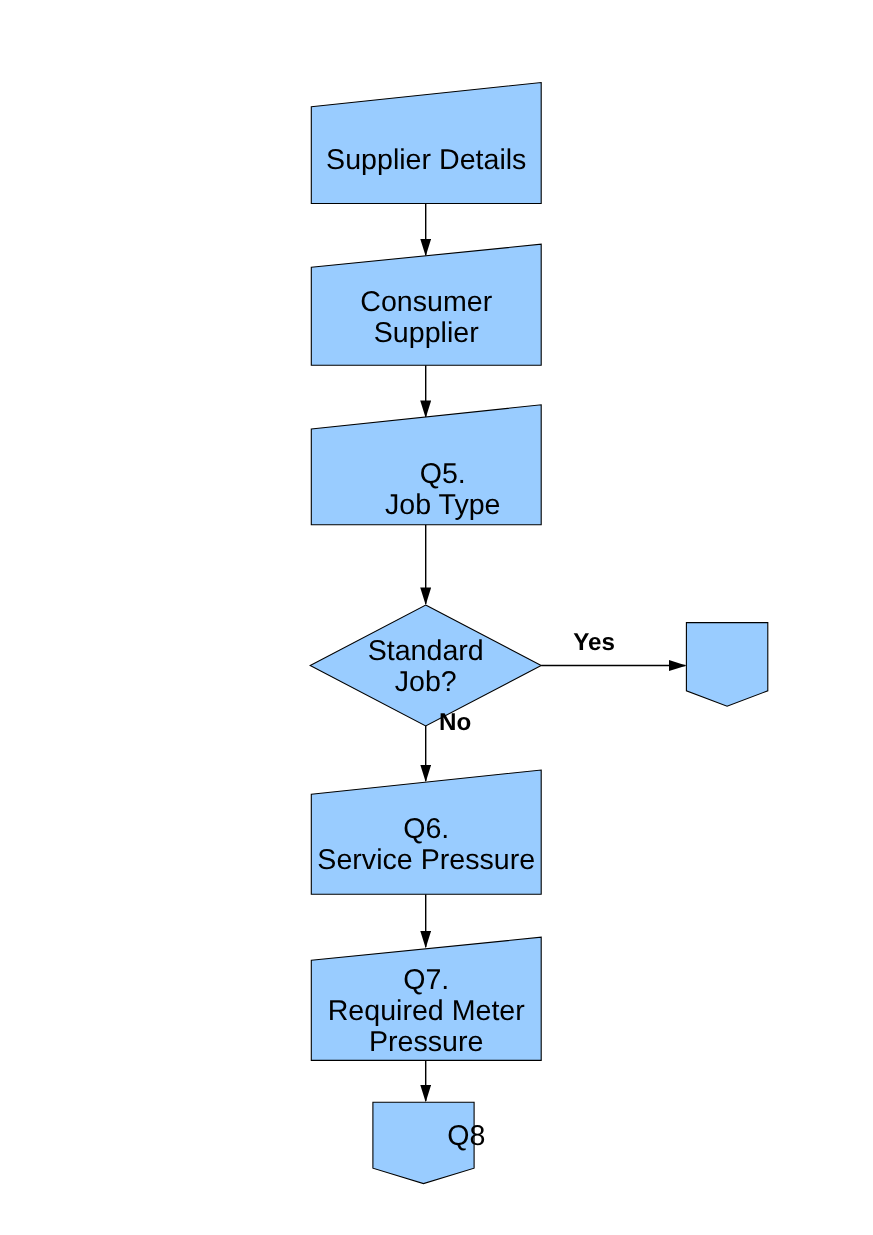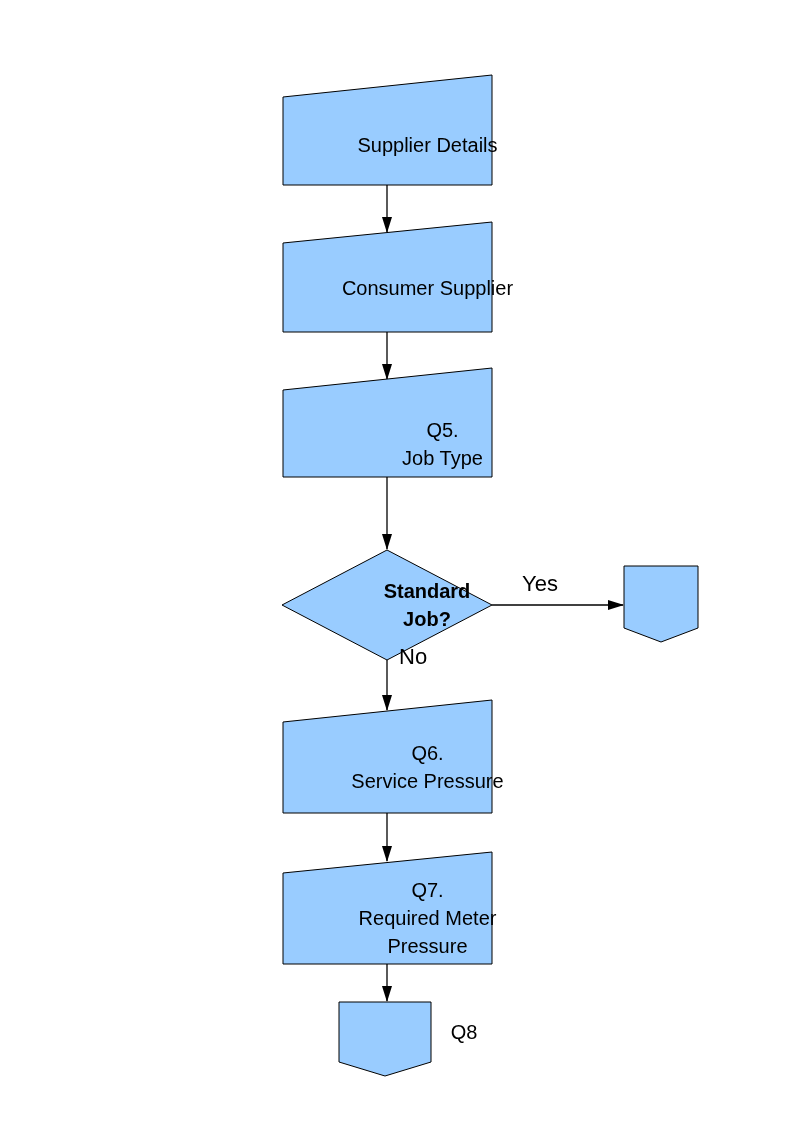--- a/index.html
+++ b/index.html
@@ -35,33 +35,33 @@
   .arrow-head {
     fill: var(--arrow, #000000);
   }
   .node-label {
     position: absolute;
     display: flex;
     align-items: center;
     justify-content: center;
     text-align: center;
     white-space: pre-line;
-    font-size: 20px;
+    font-size: 26px;
     line-height: 28px;
     color: var(--text, #000000);
     pointer-events: none;
-    padding-left: 40px;
   }
   .edge-label {
     position: absolute;
     white-space: nowrap;
     font-size: 22px;
     line-height: 26px;
     color: var(--text, #000000);
     pointer-events: none;
+    font-weight: bold;
   }
 </style>
 </head>
 <body>
 
 <div class="page">
 
   <svg class="diagram-svg" viewBox="0 0 794 1123">
     <defs>
       <marker id="ah" markerUnits="userSpaceOnUse" markerWidth="16" markerHeight="10" viewBox="0 0 16 10" refX="15" refY="5" orient="auto">
@@ -89,21 +89,21 @@
     <polygon class="node-shape" points="339,1002 431,1002 431,1062 385,1076 339,1062"></polygon>
   </svg>
 
   <div class="node-label" style="left:283px; top:105px; width:209px; height:80px;">Supplier Details</div>
 
   <div class="node-label" style="left:283px; top:248px; width:209px; height:80px;">Consumer Supplier</div>
 
   <div class="node-label" style="left:283px; top:404px; width:209px; height:80px;margin-left:15px;">Q5.
 Job Type</div>
 
-  <div class="node-label" style="left:282px; top:565px; width:210px; height:80px;font-weight:bold;">Standard
+  <div class="node-label" style="left:282px; top:565px; width:210px; height:80px;">Standard
 Job?</div>
 
 
   <div class="node-label" style="left:283px; top:727px; width:209px; height:80px;">Q6.
 Service Pressure</div>
 
   <div class="node-label" style="left:283px; top:876px; width:209px; height:84px;">Q7.
 Required Meter
 Pressure</div>
 

